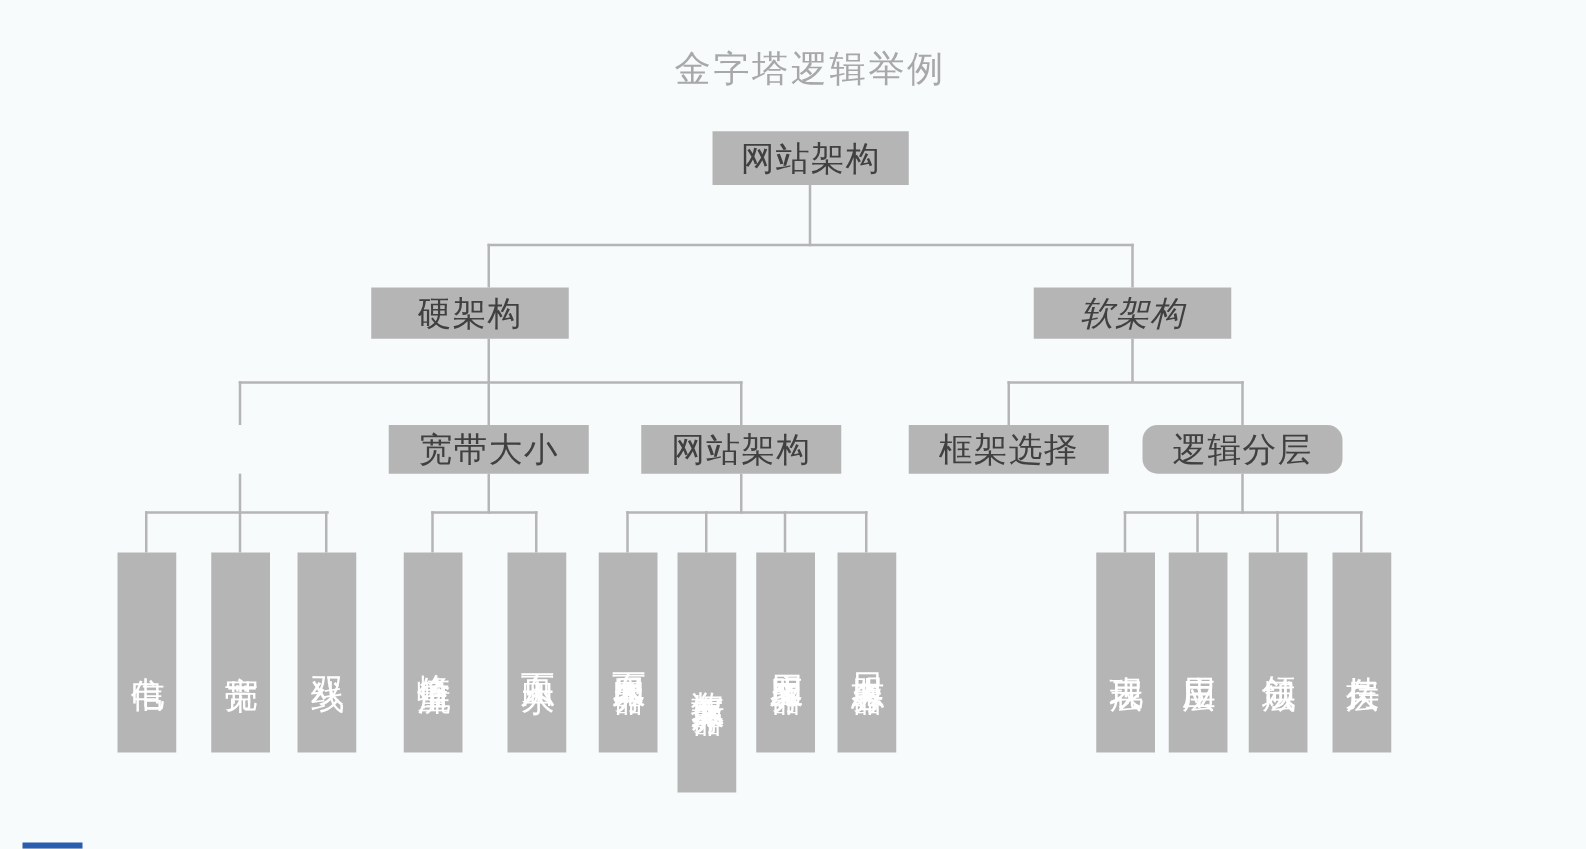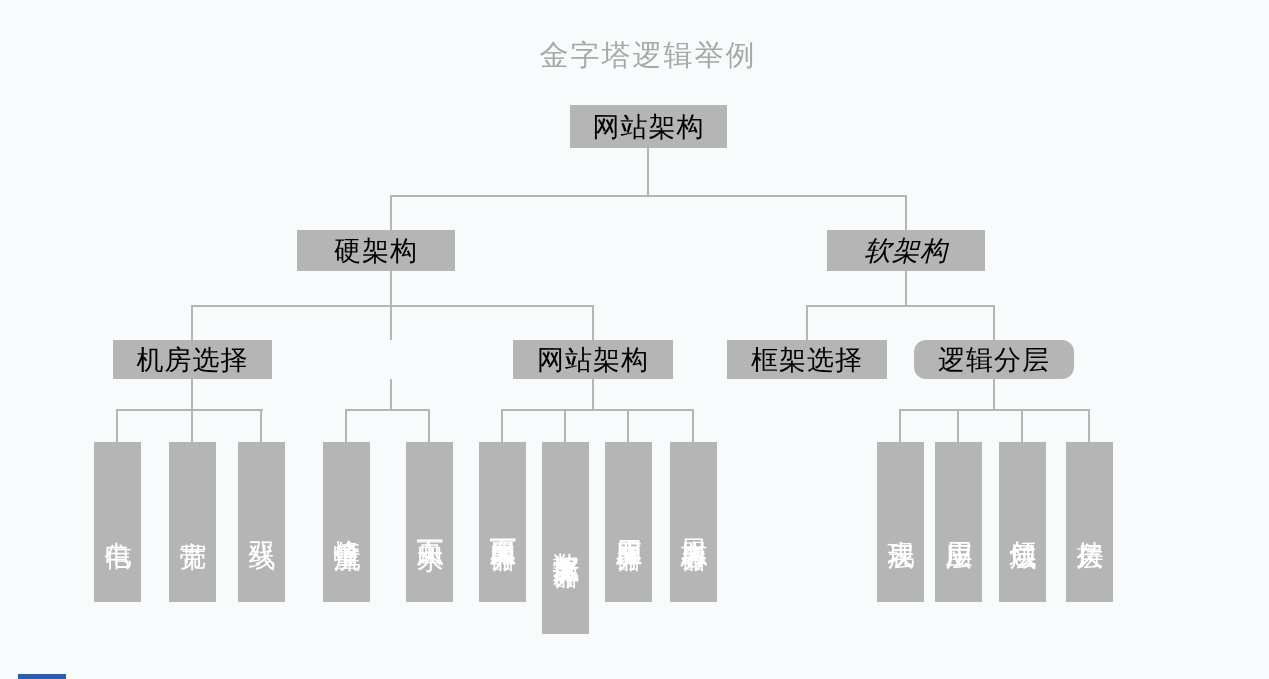--- a/index.html
+++ b/index.html
@@ -18,21 +18,21 @@
     width: 400px;
     text-align: center;
     font-size: 29px;
     letter-spacing: 2px;
     color: #a8a8a8;
     font-weight: 300;
   }
   .node {
     position: absolute;
     background: #b5b5b5;
-    color: #000000;
+    color: #404040;
     font-size: 27px;
     font-weight: 300;
     letter-spacing: 1px;
     display: flex;
     align-items: center;
     justify-content: center;
     white-space: nowrap;
   }
   .leaf {
     position: absolute;
@@ -107,21 +107,21 @@
   <div class="vline" style="left:899px; top:409px; height:33px;"></div>
   <div class="vline" style="left:957px; top:409px; height:33px;"></div>
   <div class="vline" style="left:1021px; top:409px; height:33px;"></div>
   <div class="vline" style="left:1088px; top:409px; height:33px;"></div>
 
   <div class="node" style="left:570px; top:105px; width:157px; height:43px;">网站架构</div>
 
   <div class="node" style="left:297px; top:230px; width:158px; height:41px;">硬架构</div>
   <div class="node" style="left:827px; top:230px; width:158px; height:41px;font-style:italic;">软架构</div>
 
-  <div class="node" style="left:113px; top:340px; width:159px; height:39px;">机房选择</div>
+  <div class="node" style="left:311px; top:340px; width:160px; height:39px;">宽带大小</div>
   <div class="node" style="left:513px; top:340px; width:160px; height:39px;">网站架构</div>
   <div class="node" style="left:727px; top:340px; width:160px; height:39px;">框架选择</div>
   <div class="node" style="left:914px; top:340px; width:160px; height:39px;border-radius:12px;">逻辑分层</div>
 
   <div class="leaf" style="left:94px; top:442px;">电信</div>
   <div class="leaf" style="left:169px; top:442px;">宽带</div>
   <div class="leaf" style="left:238px; top:442px;">双线</div>
 
   <div class="leaf" style="left:323px; top:442px;">峰值流量</div>
   <div class="leaf" style="left:406px; top:442px;">页面大小</div>

